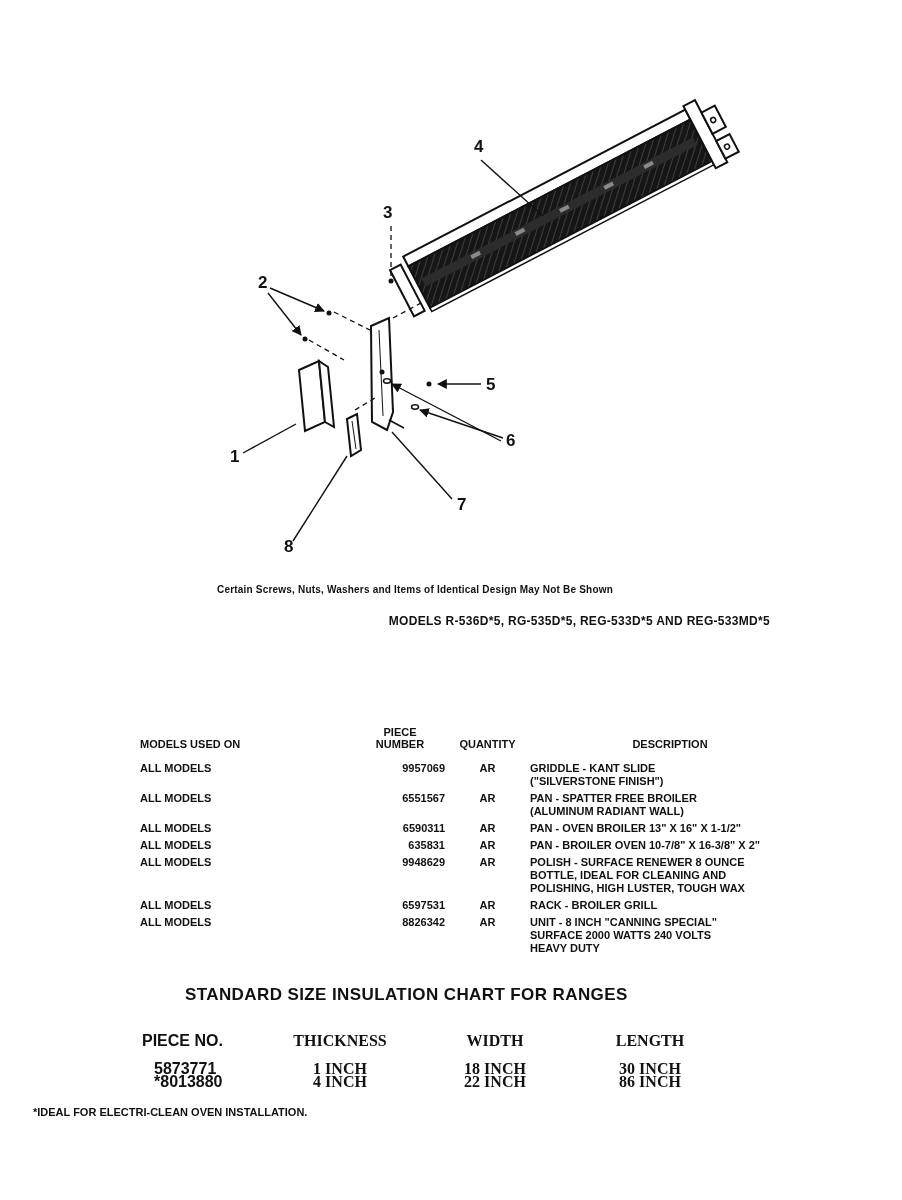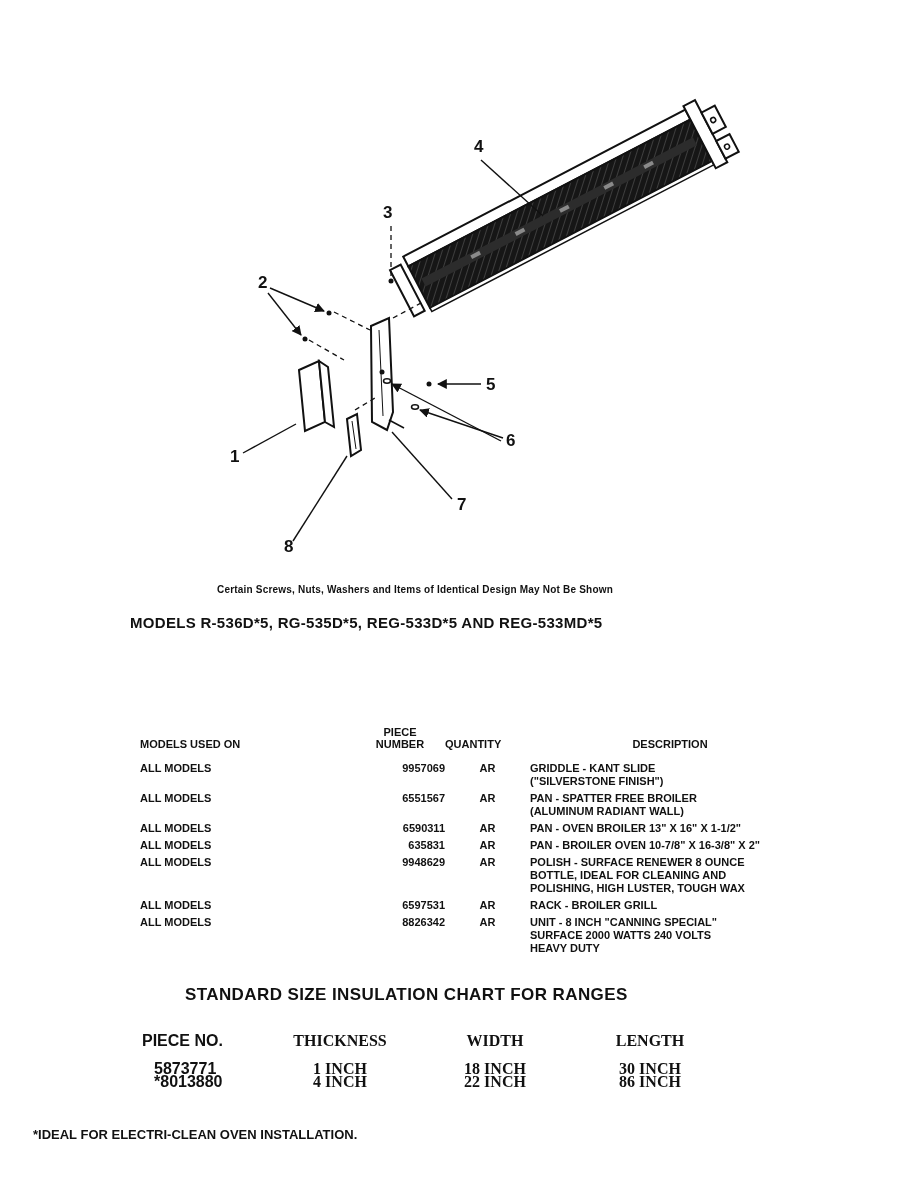--- a/index.html
+++ b/index.html
@@ -6,44 +6,44 @@
   .page{
     position:relative;width:902px;height:1200px;background:#ffffff;
     margin:0 auto;font-family:"Liberation Sans", sans-serif;color:#111;
     overflow:hidden;
   }
   .abs{position:absolute;}
   .preline{white-space:pre-line;}
   
   .diagram-caption{top:584px;left:115px;width:600px;text-align:center;
     font-size:10px;font-weight:bold;letter-spacing:.2px;}
-  .models-line{top:614px;left:130px;width:640px;text-align:left;
-    font-size:15px;font-weight:bold;letter-spacing:.3px;}
+  .models-line{top:614px;left:130px;width:640px;text-align:right;
+    font-size:12px;font-weight:bold;letter-spacing:.3px;}
   
   .parts-table{top:726px;left:140px;width:670px;font-size:11px;font-weight:bold;}
   .pt-grid{display:grid;grid-template-columns:215px 90px 85px 280px;column-gap:0;}
   .pt-header{margin-bottom:12px;align-items:end;}
   .pt-header .h-piece{text-align:center;line-height:12px;}
-  .pt-header .h-qty{text-align:left;}
+  .pt-header .h-qty{text-align:center;}
   .pt-header .h-desc{text-align:center;}
   .pt-row{margin-bottom:4px;line-height:13px;}
   .pt-row .c-piece{text-align:right;}
   .pt-row .c-qty{text-align:center;}
   .pt-row .c-desc{text-align:left;}
   .ar-note{margin-top:10px;font-size:11px;font-weight:bold;}
   
   .ins-title{top:985px;left:185px;font-size:17px;font-weight:bold;letter-spacing:.4px;}
   .ins-table{top:1032px;left:140px;width:640px;font-size:16px;font-weight:bold;}
   .ins-grid{display:grid;grid-template-columns:130px 140px 170px 140px;}
   .ins-header{margin-bottom:12px;}
   .ins-grid .i-c1{text-align:left;padding-left:2px;}
   .ins-row .i-c1{padding-left:14px;}
   .ins-grid .i-c2,.ins-grid .i-c3,.ins-grid .i-c4{text-align:center;font-family:Liberation Serif, serif;}
   .ins-row{line-height:13px;}
-  .ins-footnote{top:1106px;left:33px;font-size:13px;font-weight:bold;margin-top:21px;}
+  .ins-footnote{top:1106px;left:33px;font-size:11px;font-weight:bold;}
   .callout-text{font-family:"Liberation Sans",sans-serif;font-size:17px;font-weight:bold;fill:#111;}
 </style>
 </head>
 <body>
 
 <div class="page">
 
   <svg class="abs" style="top:0;left:0" width="902" height="580" viewBox="0 0 902 580">
     <defs>
       <pattern id="hatch" width="6" height="6" patternUnits="userSpaceOnUse" patternTransform="rotate(45)">

